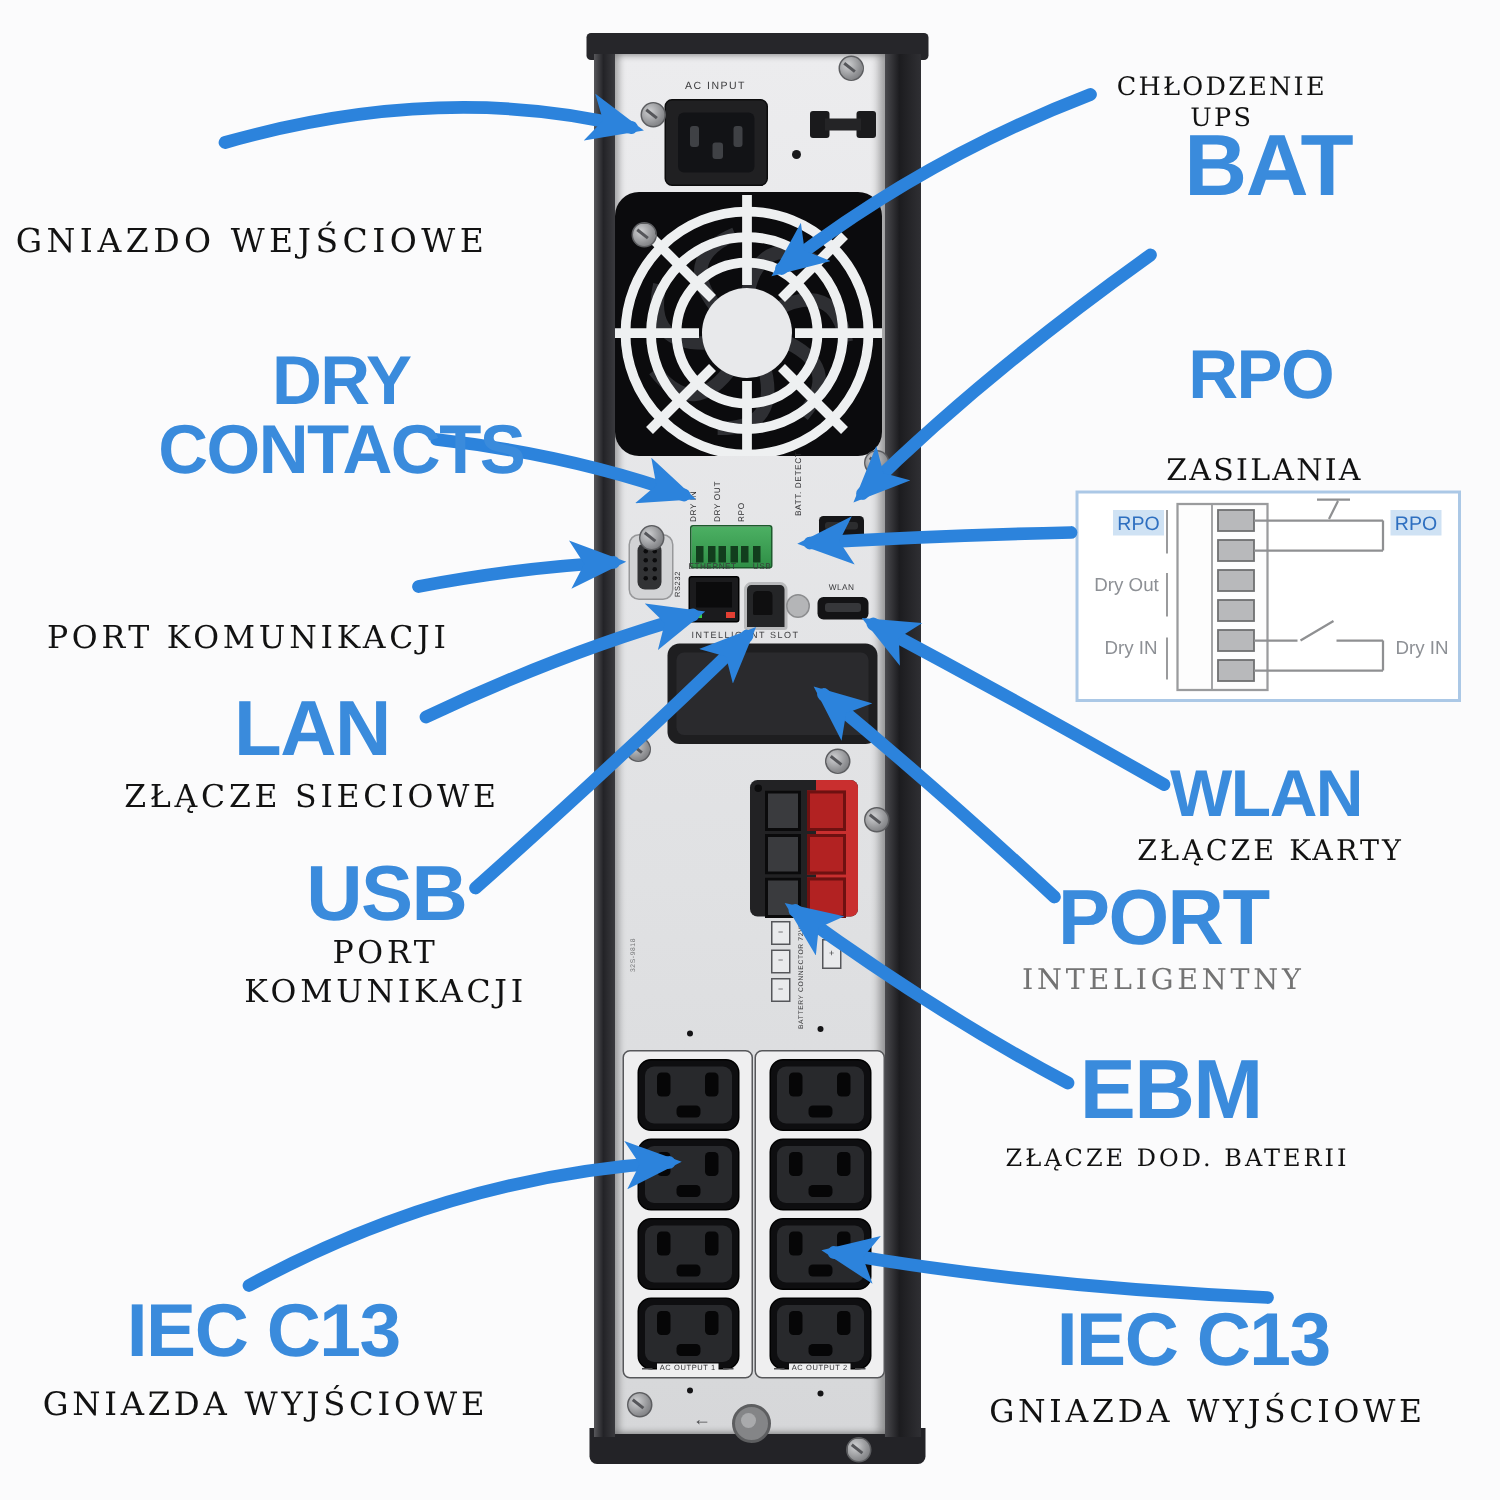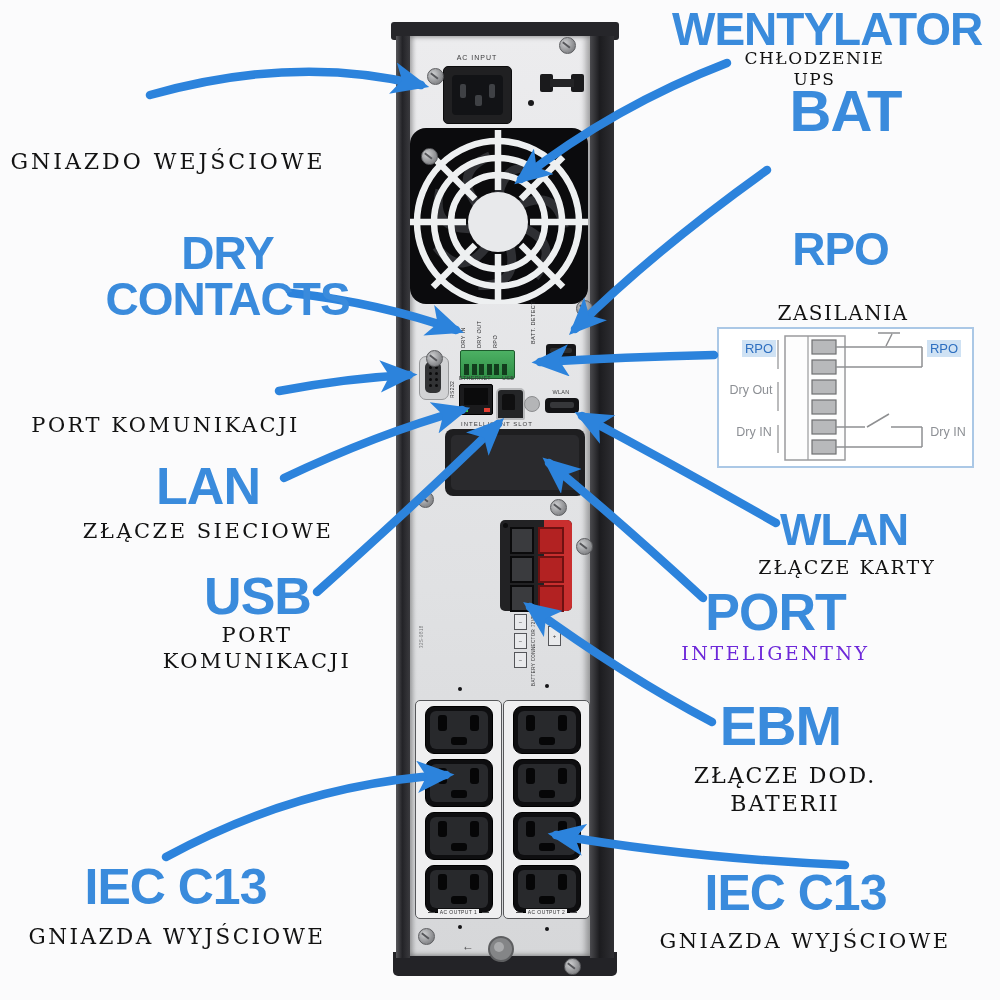--- a/index.html
+++ b/index.html
@@ -318,33 +318,32 @@
 
   <div class="t" style="left:128px;top:460px;width:160px;font-size:52px;">LAN</div>
   <div class="s" style="left:78px;top:518px;width:260px;font-size:21px;">ZŁĄCZE SIECIOWE</div>
 
   <div class="t" style="left:180px;top:570px;width:155px;font-size:52px;">USB</div>
   <div class="s" style="left:127px;top:622px;width:260px;font-size:21px;">PORT KOMUNIKACJI</div>
 
   <div class="t" style="left:68px;top:862px;width:215px;font-size:50px;">IEC C13</div>
   <div class="s" style="left:12px;top:924px;width:330px;font-size:21.5px;">GNIAZDA WYJŚCIOWE</div>
 
-  <div class="t" style="left:672px;top:6px;width:285px;font-size:46px;">WENTYLATOR</div>
   <div class="s" style="left:722px;top:48px;width:185px;font-size:17px;letter-spacing:1.5px;">CHŁODZENIE UPS</div>
 
   <div class="t" style="left:778px;top:82px;width:135px;font-size:58px;">BAT</div>
 
   <div class="t" style="left:788px;top:226px;width:105px;font-size:46px;">RPO</div>
   <div class="s" style="left:712px;top:301px;width:262px;font-size:20px;letter-spacing:1.5px;">ZASILANIA</div>
 
   <div class="t" style="left:770px;top:508px;width:148px;font-size:44px;">WLAN</div>
   <div class="s" style="left:752px;top:556px;width:190px;font-size:19px;letter-spacing:2px;">ZŁĄCZE KARTY</div>
 
   <div class="t" style="left:698px;top:586px;width:155px;font-size:52px;">PORT</div>
-  <div class="s" style="left:678px;top:642px;width:195px;font-size:19px;color:#6d28d9;">INTELIGENTNY</div>
+  <div class="s" style="left:678px;top:642px;width:195px;font-size:19px;color:#737373;">INTELIGENTNY</div>
 
   <div class="t" style="left:708px;top:698px;width:145px;font-size:56px;">EBM</div>
-  <div class="s" style="left:635px;top:762px;width:300px;font-size:22px;letter-spacing:2px;">ZŁĄCZE DOD. BATERII</div>
+  <div class="s" style="left:635px;top:762px;width:300px;font-size:16px;letter-spacing:2px;">ZŁĄCZE DOD. BATERII</div>
 
   <div class="t" style="left:688px;top:868px;width:215px;font-size:50px;">IEC C13</div>
   <div class="s" style="left:655px;top:928px;width:300px;font-size:21px;">GNIAZDA WYJŚCIOWE</div>
 
 </div>
 
 </body></html>

